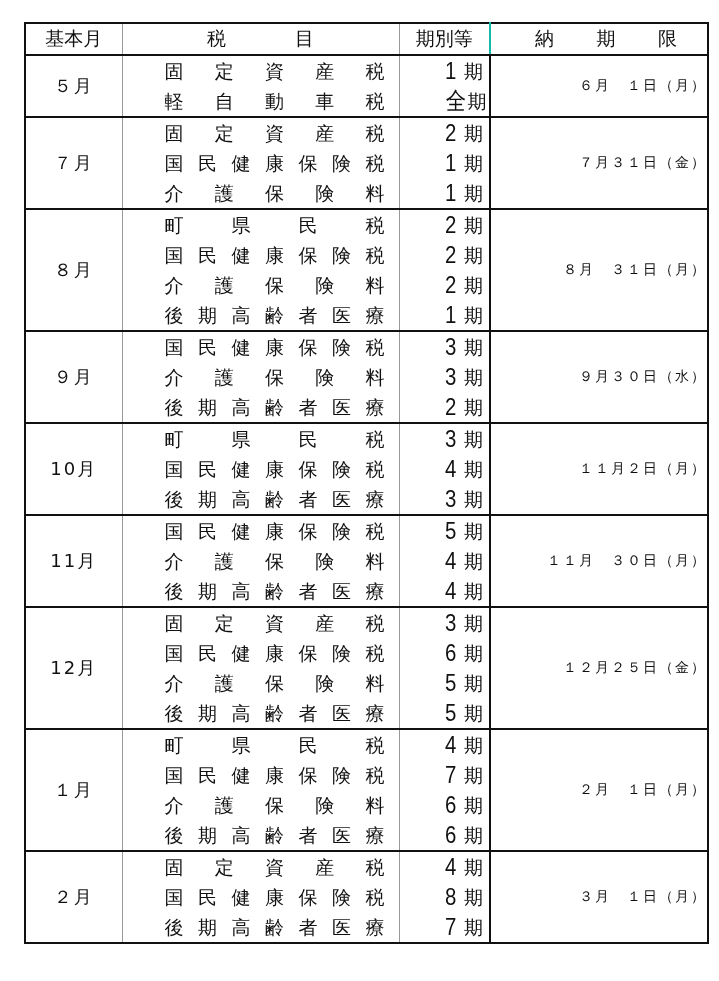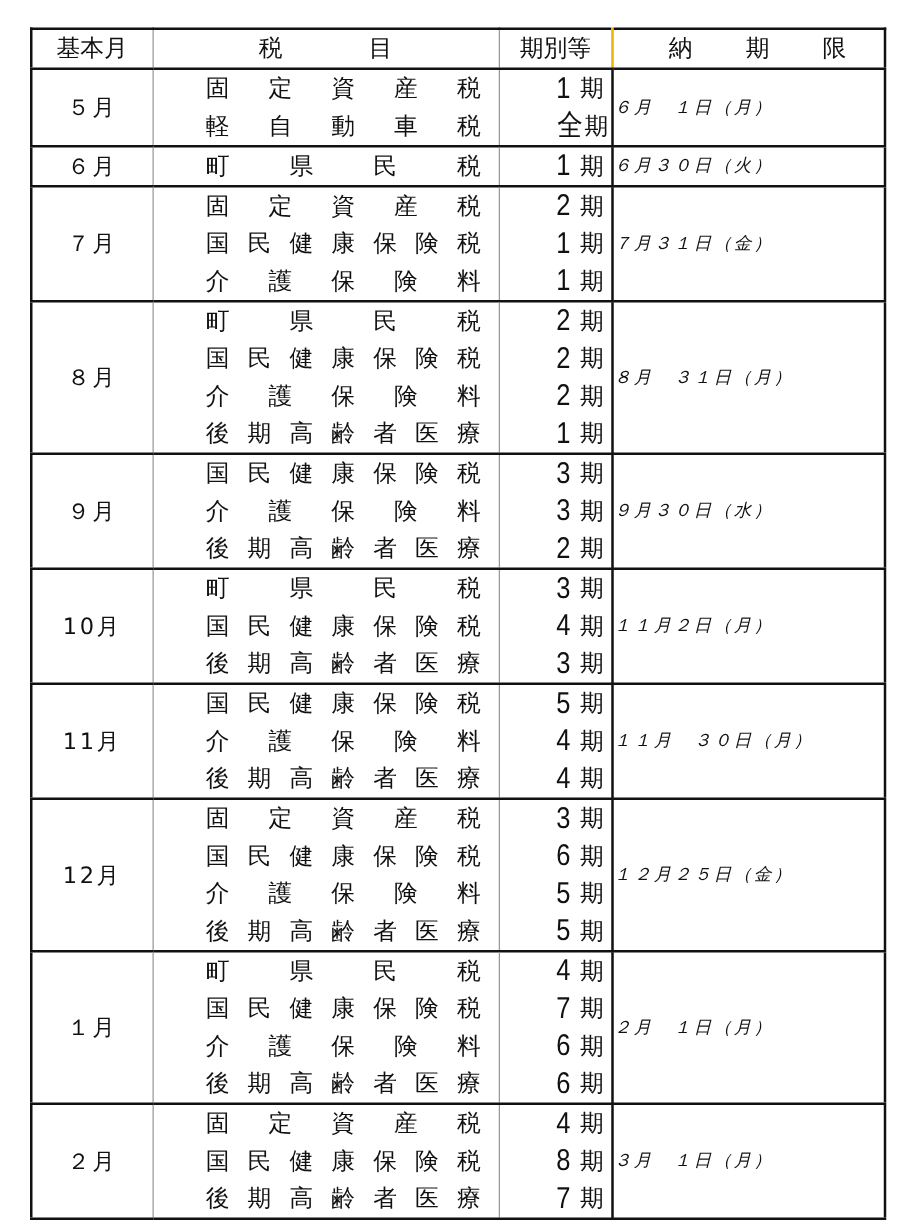--- a/index.html
+++ b/index.html
@@ -5,25 +5,25 @@
   html, body { margin: 0; padding: 0; background: #ffffff; }
   body { width: 719px; height: 981px; position: relative; overflow: hidden;
          font-family: "DejaVu Sans", "Liberation Sans", sans-serif; color: #111; }
   table { position: absolute; left: 24px; top: 22px; width: 683px;
           border-collapse: collapse; border: 2px solid #111; table-layout: fixed; }
   col.c1 { width: 97px; } col.c2 { width: 277px; } col.c3 { width: 91px; } col.c4 { width: 218px; }
   th, td { padding: 0; vertical-align: middle; }
   th { height: 30px; font-weight: normal; font-size: 19px; border-bottom: 2px solid #111; }
   th.h1 { border-right: 1px solid #999; letter-spacing: 0; }
   th.h2 { border-right: 1px solid #999; }
-  th.h3 { border-right: 2px solid #eab308; margin-top: 46px; }
+  th.h3 { border-right: 2px solid #14b8a6; margin-top: 46px; }
   td.month { text-align: center; font-size: 18px; border-right: 1px solid #999; letter-spacing: 2px; }
   td.items { border-right: 1px solid #999; padding: 0 14px 0 42px; }
   td.periods { border-right: 2px solid #111; padding: 0 6px 0 44px; }
-  td.deadline { text-align: left; font-size: 14px; letter-spacing: 2px; font-style: italic; }
+  td.deadline { text-align: right; font-size: 14px; letter-spacing: 2px; }
   tr.group td { border-bottom: 2px solid #111; }
   .line { height: 30px; line-height: 30px; font-size: 19px; display: flex; justify-content: space-between; }
   .line span { display: inline-block; }
   .pline { height: 30px; line-height: 30px; font-size: 21px; display: flex; justify-content: space-between; }
   .pline .num { font-family: "Liberation Sans Narrow", "Liberation Sans", sans-serif; transform: scaleX(0.85); font-size: 24px; }
   .pline .ki { font-size: 19px; }
   .hd-spread { display: flex; justify-content: space-around; padding: 0 50px; }
   .hd-spread2 { display: flex; justify-content: space-between; padding: 0 30px 0 44px; }
 </style>
 </head>
@@ -80,38 +80,20 @@
             <span class="ki">期</span>
           </div>
           <div class="pline">
             <span class="num">全</span>
             <span class="ki">期</span>
           </div>
         </td>
         <td class="deadline">６月　１日（月）</td>
       </tr>
       <tr class="group">
-        <td class="month">６月</td>
-        <td class="items">
-          <div class="line">
-            <span>町</span>
-            <span>県</span>
-            <span>民</span>
-            <span>税</span>
-          </div>
-        </td>
-        <td class="periods">
-          <div class="pline">
-            <span class="num">1</span>
-            <span class="ki">期</span>
-          </div>
-        </td>
-        <td class="deadline">６月３０日（火）</td>
-      </tr>
-      <tr class="group">
         <td class="month">７月</td>
         <td class="items">
           <div class="line">
             <span>固</span>
             <span>定</span>
             <span>資</span>
             <span>産</span>
             <span>税</span>
           </div>
           <div class="line">

